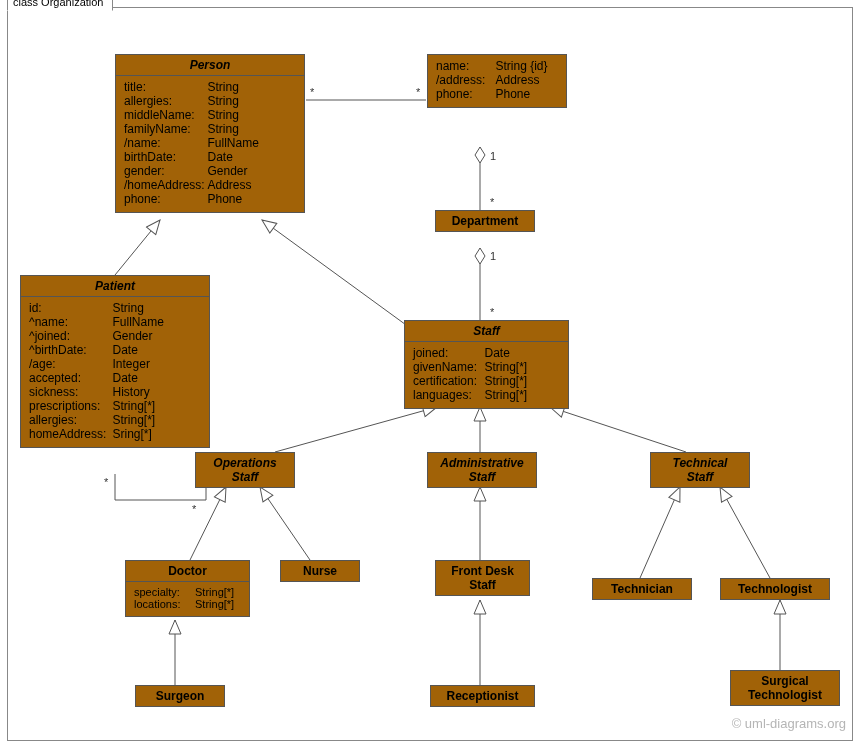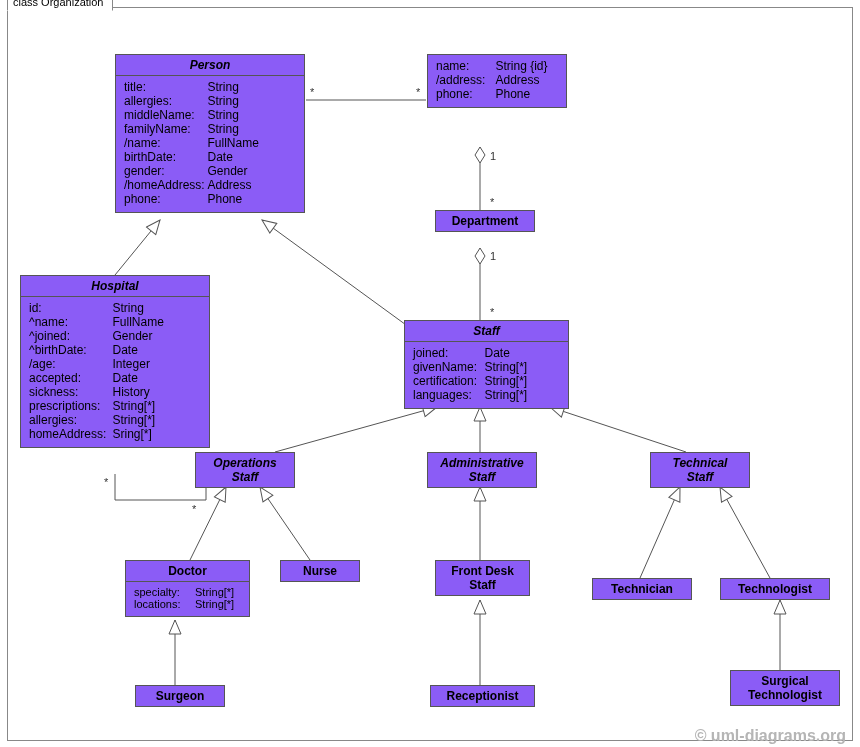--- a/index.html
+++ b/index.html
@@ -31,30 +31,29 @@
     height: 14px;
     line-height: 14px;
     border: 1px solid #888;
     border-bottom: 1px solid #fff;
     background: #fff;
     font-size: 11px;
     z-index: 2;
   }
   .copyright {
     position: absolute;
-    right: 14px; bottom: 2px;
-    font-size: 16px;
+    right: 14px; bottom: 16px;
+    font-size: 13px;
     color: #b5b5b5;
-    font-weight: bold;
   }
 
   .box {
     position: absolute;
     border: 1px solid #555;
-    background: #8b5cf6;
+    background: #a16207;
     box-sizing: border-box;
     z-index: 3;
   }
   .title {
     text-align: center;
     padding: 3px 4px;
     border-bottom: 1px solid #555;
     font-style: italic;
     font-weight: bold;
   }
@@ -200,21 +199,21 @@
           <div class="v">Phone</div>
         </div>
       </div>
   </div>
 
   <div class="box" style="left:435px; top:210px; width:100px;">
     <div class="title plain" style="border-bottom:none">Department</div>
   </div>
 
   <div class="box" style="left:20px; top:275px; width:190px;">
-    <div class="title">Hospital</div>
+    <div class="title">Patient</div>
     <div class="attrs wide" id="attrs-Patient">
         <div class="row">
           <div class="k">id:</div>
           <div class="v">String</div>
         </div>
         <div class="row">
           <div class="k">^name:</div>
           <div class="v">FullName</div>
         </div>
         <div class="row">

